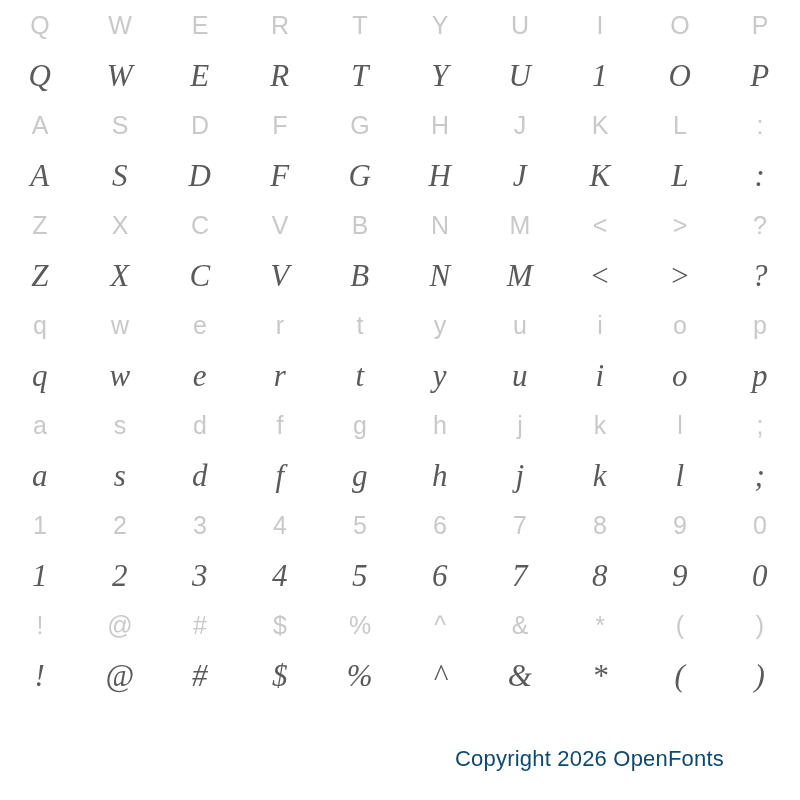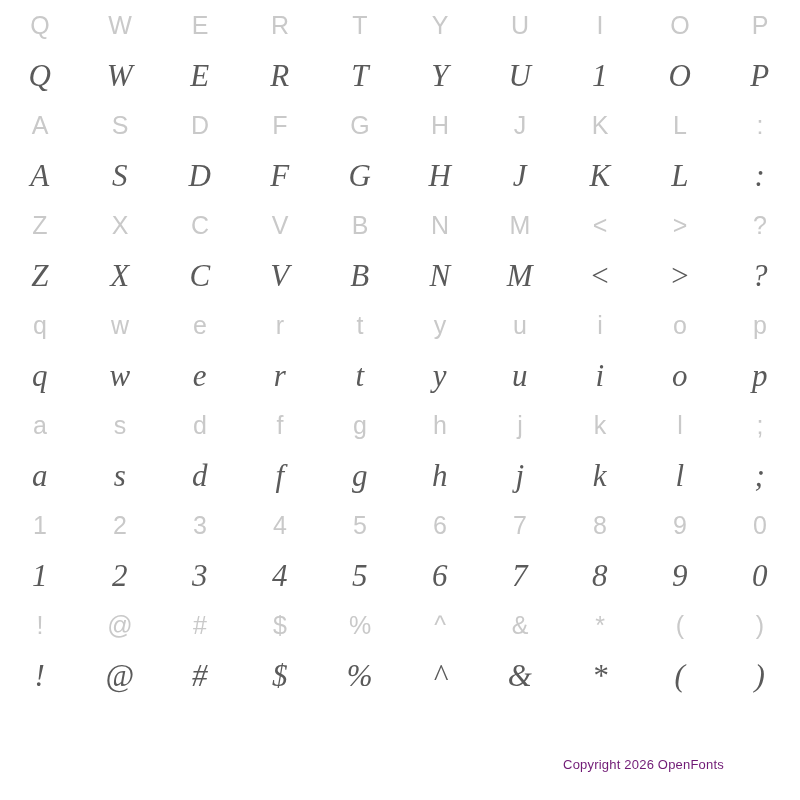--- a/index.html
+++ b/index.html
@@ -56,23 +56,23 @@
     line-height: 1;
     letter-spacing: 0.5px;
   }
   .footer {
     position: absolute;
     left: 0;
     right: 0;
     bottom: 28px;
     text-align: right;
     padding-right: 76px;
-    color: #701a75;
+    color: #0c4a6e;
     font-family: "Liberation Sans", sans-serif;
-    font-size: 13px;
+    font-size: 22px;
     letter-spacing: 0.2px;
   }
 </style>
 </head>
 <body>
 
 <div id="sheet">
   <div class="grid">
 
     <div class="pair-row">

